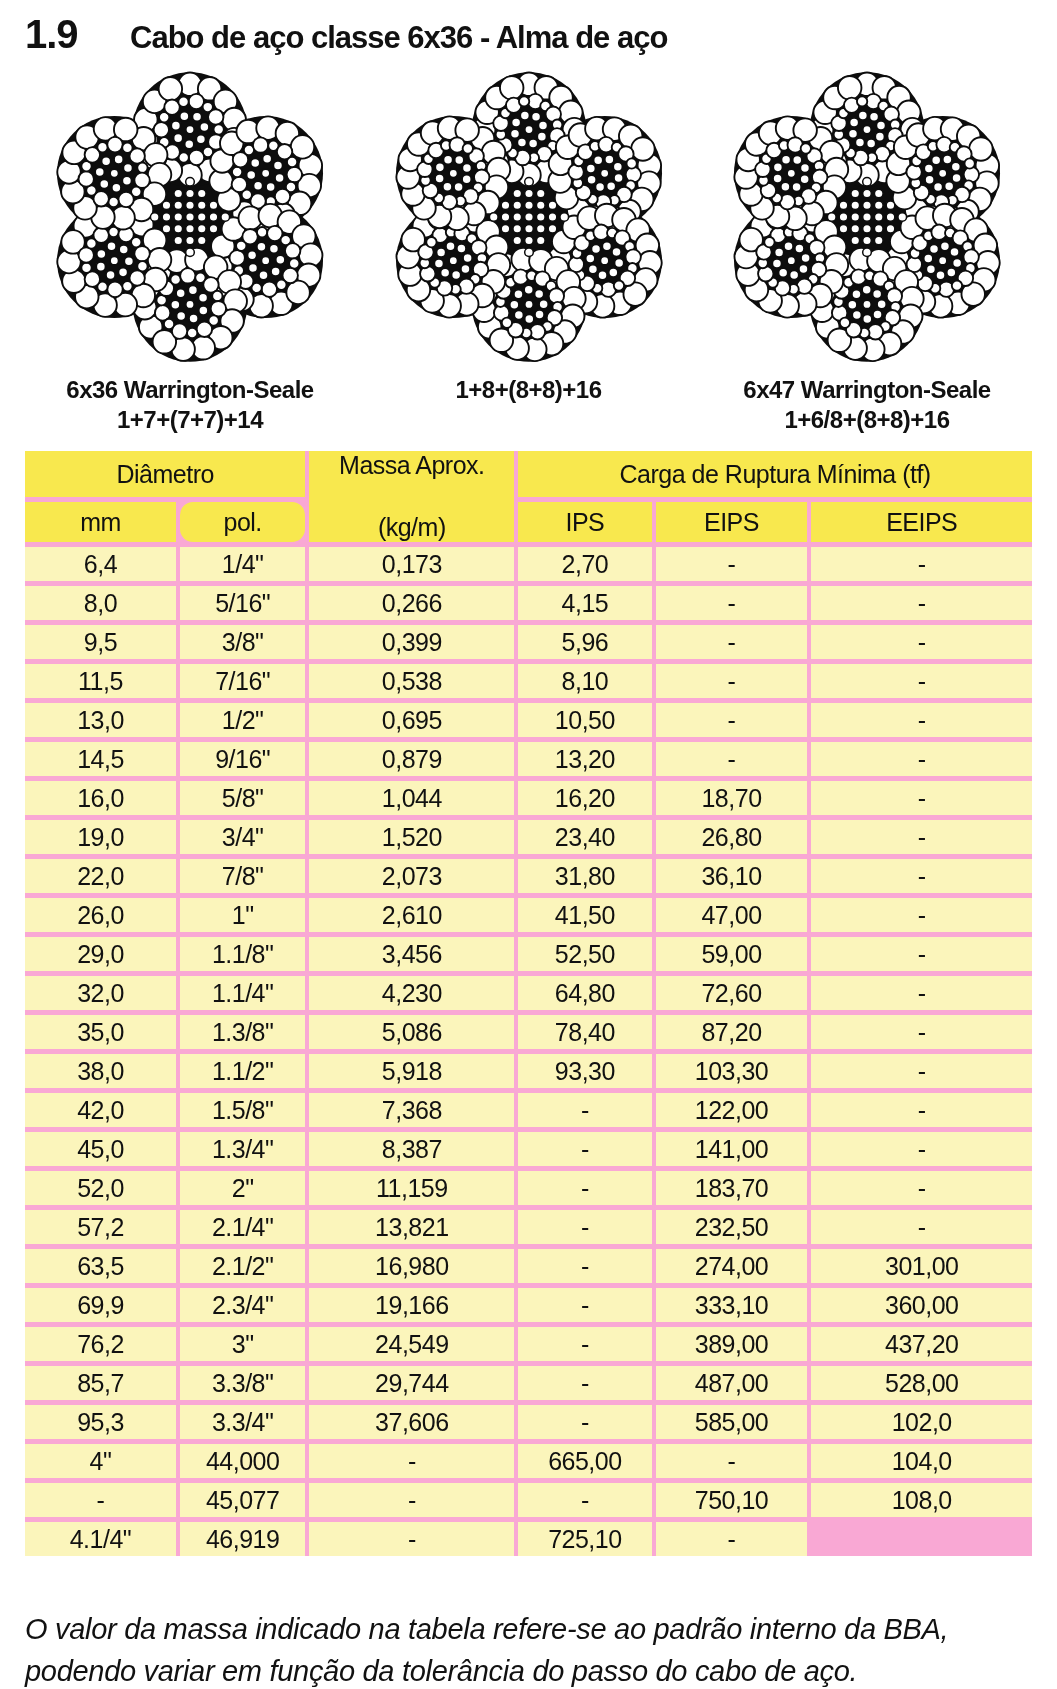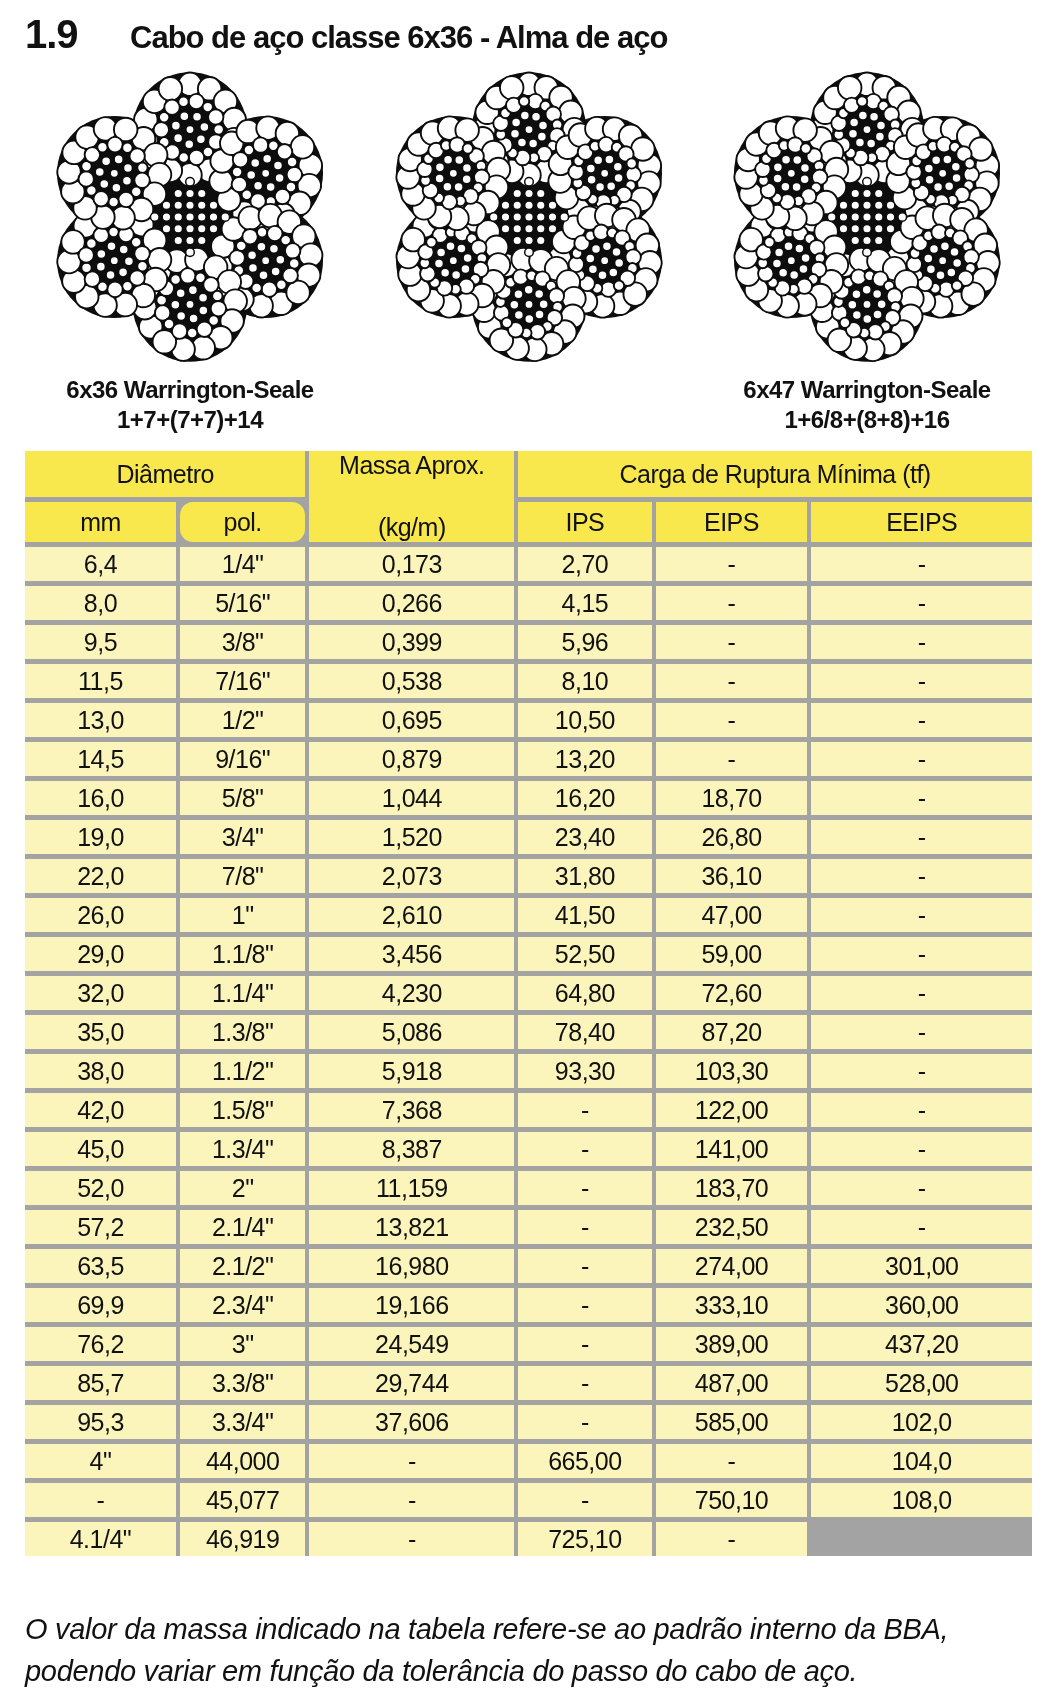--- a/index.html
+++ b/index.html
@@ -25,21 +25,21 @@
 
   
   .rope-table{
     margin-top:16px;
     display:grid;
     grid-template-columns:154fr 128fr 209fr 136fr 155fr 225fr;
     grid-template-rows:46px 40px;
     grid-auto-rows:34px;
     column-gap:4px;
     row-gap:5px;
-    background:#a3a3a3;
+    background:#f9a8d4;
   }
   .cell{
     display:flex;align-items:center;justify-content:center;
     font-size:25px;letter-spacing:-0.5px;
     text-align:center;
   }
   .hdr{background:var(--hdr-yellow);}
   .dat{background:var(--row-yellow);}
   .span-diam{grid-column:1 / span 2;grid-row:1;}
   .span-massa{grid-column:3;grid-row:1 / span 2;flex-direction:column;line-height:1.15;gap:33px;}
@@ -602,20 +602,21 @@
           <circle cx="162.5" cy="137.5" r="4.6" fill="#fff" stroke="#0d0d0d" stroke-width="1.6"></circle>
           <circle cx="162.5" cy="150.0" r="4.6" fill="#fff" stroke="#0d0d0d" stroke-width="1.6"></circle>
           <circle cx="162.5" cy="162.5" r="4.6" fill="#fff" stroke="#0d0d0d" stroke-width="1.6"></circle>
           <circle cx="162.5" cy="175.0" r="4.6" fill="#fff" stroke="#0d0d0d" stroke-width="1.6"></circle>
           <circle cx="175.0" cy="137.5" r="4.6" fill="#fff" stroke="#0d0d0d" stroke-width="1.6"></circle>
           <circle cx="175.0" cy="150.0" r="4.6" fill="#fff" stroke="#0d0d0d" stroke-width="1.6"></circle>
           <circle cx="175.0" cy="162.5" r="4.6" fill="#fff" stroke="#0d0d0d" stroke-width="1.6"></circle>
           <circle cx="187.5" cy="150.0" r="4.6" fill="#fff" stroke="#0d0d0d" stroke-width="1.6"></circle>
         </svg>
       <div class="fig-caption">
+        <div>1+8+(8+8)+16</div>
       </div>
     </div>
     <div class="figure">
       <svg viewBox="0 0 300 300">
           <circle cx="150.0" cy="150.0" r="52.0" fill="#0d0d0d"></circle>
           <circle cx="150.0" cy="57.0" r="61.0" fill="#0d0d0d"></circle>
           <circle cx="230.5" cy="103.5" r="61.0" fill="#0d0d0d"></circle>
           <circle cx="230.5" cy="196.5" r="61.0" fill="#0d0d0d"></circle>
           <circle cx="150.0" cy="243.0" r="61.0" fill="#0d0d0d"></circle>
           <circle cx="69.5" cy="196.5" r="61.0" fill="#0d0d0d"></circle>

